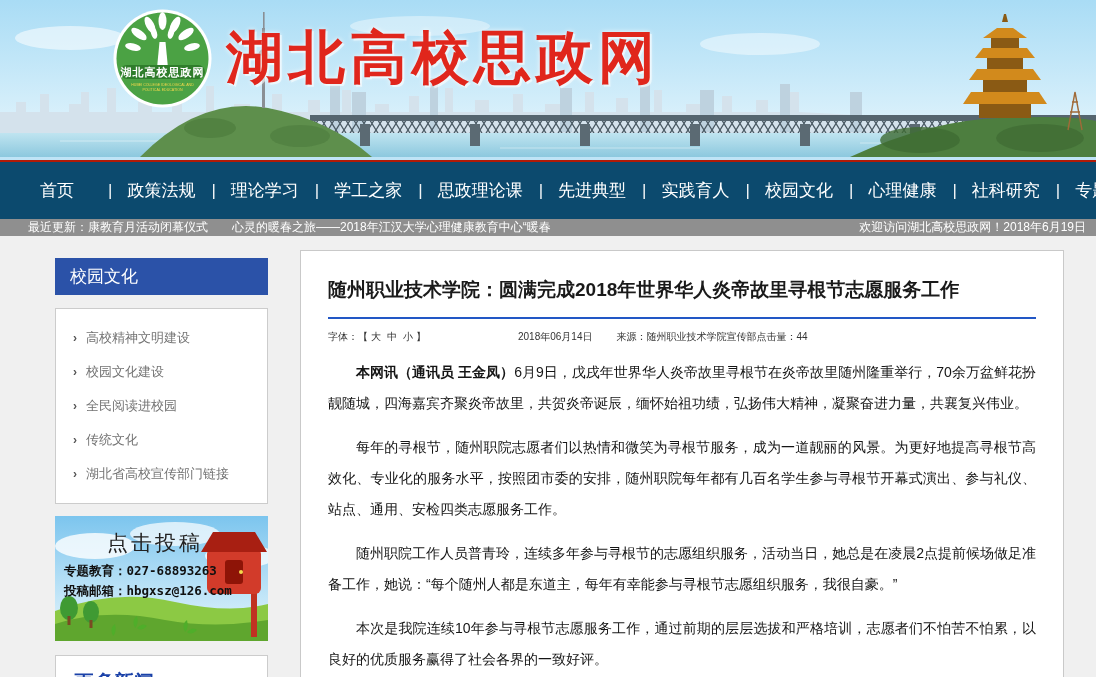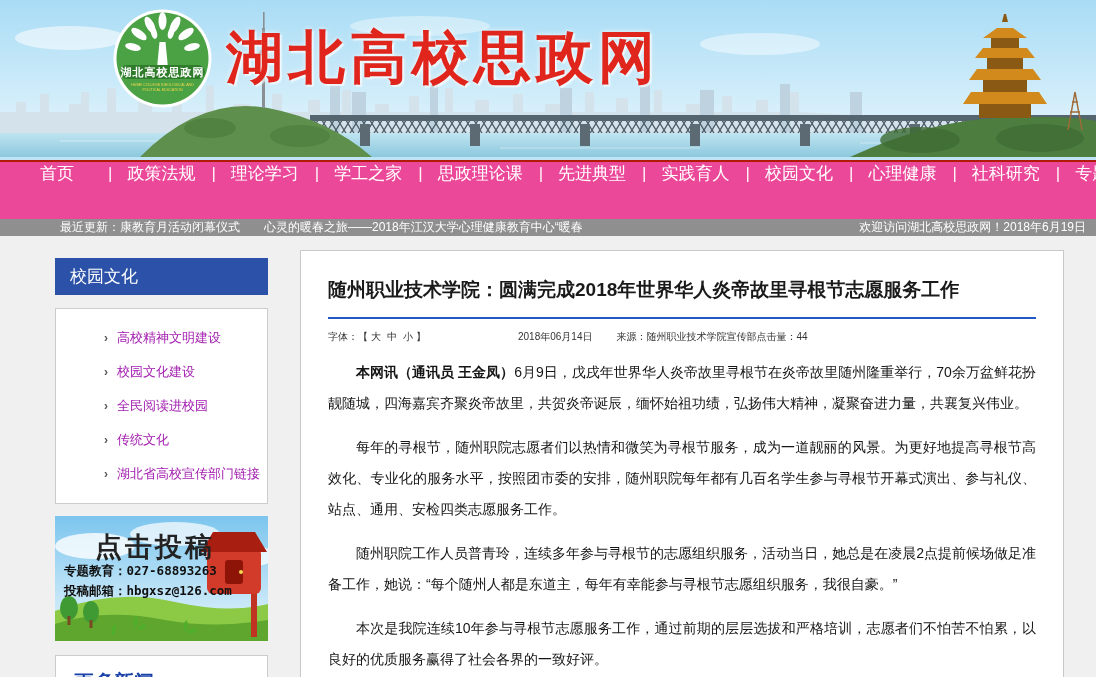--- a/index.html
+++ b/index.html
@@ -9,51 +9,51 @@
   
   .banner{position:relative;height:160px;overflow:hidden;background:#bfe4f6;}
   .banner .scene{position:absolute;left:0;top:0;}
   .logo{position:absolute;left:112px;top:8px;width:101px;height:101px;cursor:pointer;}
   .site-title{position:absolute;left:226px;top:20px;
       font-family:"DejaVu Serif","Liberation Serif",serif;font-weight:bold;
       font-size:57px;color:#e0261c;letter-spacing:5px;white-space:nowrap;
       text-shadow:0 0 5px rgba(255,255,255,.85),2px 2px 0 rgba(255,255,255,.55);}
 
   
-  .navbar{height:59px;background:#ec4899;border-top:2px solid #b01a07;box-sizing:border-box;
-      display:flex;color:#fff;padding-left:40px;font-size:17px;white-space:nowrap;}
+  .navbar{height:59px;background:#0c4a6e;border-top:2px solid #b01a07;box-sizing:border-box;
+      display:flex;align-items:center;color:#fff;padding-left:40px;font-size:17px;white-space:nowrap;}
   .nav-item{padding:0 8px;cursor:pointer;}
   .nav-item:first-of-type{padding-left:0;margin-right:18px;}
   .nav-item:not(:first-of-type)::before{content:"|";margin-right:15px;opacity:.95;font-weight:300;}
 
   
   .ticker{height:17px;background:#8f8f8f;color:#fff;font-size:12px;line-height:17px;
-      display:flex;align-items:center;padding:0 10px 0 60px;}
+      display:flex;align-items:center;padding:0 10px 0 28px;}
   .ticker-left{flex:1;white-space:nowrap;overflow:hidden;}
   .ticker-left .news{cursor:pointer;}
   .ticker-right{white-space:nowrap;}
 
   
   .page{display:flex;align-items:flex-start;padding:14px 32px 0 55px;gap:32px;}
   .sidebar{width:213px;flex:none;}
   .main{flex:1;background:#fff;border:1px solid #c9c9c9;box-sizing:border-box;
         padding:20px 27px 40px;min-height:620px;}
 
   
   .side-header{margin-top:8px;height:37px;background:#2b52a8;color:#fff;font-size:17px;
       display:flex;align-items:center;padding-left:15px;}
   .side-menu{margin-top:13px;background:#fff;border:1px solid #ccc;padding:12px 0;}
   .menu-item{display:flex;align-items:center;height:34px;padding-left:17px;
-      font-size:13px;color:#a21caf;cursor:pointer;margin-left:31px;}
+      font-size:13px;color:#737373;cursor:pointer;}
   .menu-item .arrow{color:#555;font-size:12px;margin-right:9px;}
   .menu-item .arrow::before{content:"›";font-weight:bold;}
   .submit-ad{position:relative;margin-top:12px;width:213px;height:125px;cursor:pointer;}
   .submit-ad svg{position:absolute;left:0;top:0;}
   .ad-title{position:absolute;top:13px;left:0;right:46px;text-align:center;
-      font-size:27px;font-weight:bold;color:#222;letter-spacing:3px;padding-left:33px;}
+      font-size:21px;font-weight:normal;color:#222;letter-spacing:3px;padding-left:33px;}
   .ad-line{position:absolute;left:9px;font-size:12.5px;font-weight:bold;color:#101010;white-space:nowrap;}
   .ad-line .mono{font-family:"DejaVu Sans Mono","Liberation Mono",monospace;}
   .ad-phone{top:47px}.ad-email{top:67px}
   .more-news{margin-top:14px;background:#fff;border:1px solid #ccc;height:120px;
       padding:13px 0 0 18px;box-sizing:border-box;}
   .more-news-title{color:#1a41a8;font-size:20px;font-weight:bold;}
 
   
   .article-title{text-align:left;font-size:19px;font-weight:bold;color:#1a1a1a;margin:6px 0 14px;}
   .title-rule{height:2px;background:#2257c5;}

